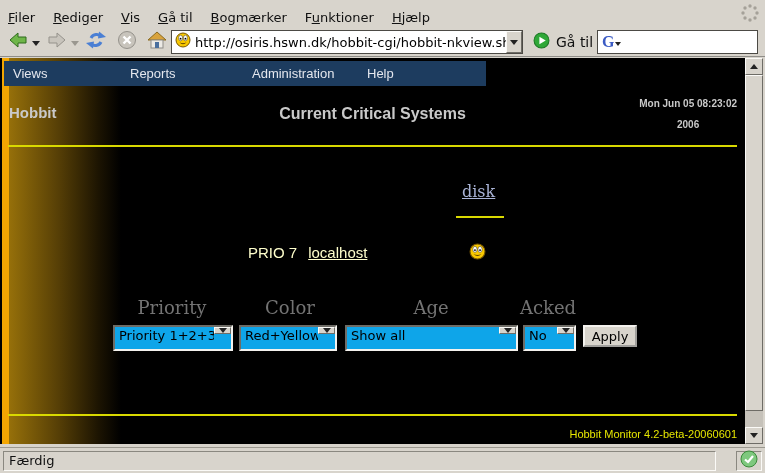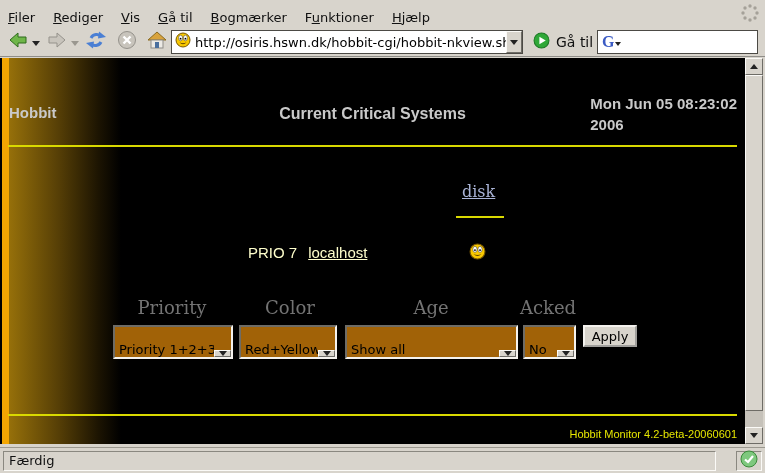--- a/index.html
+++ b/index.html
@@ -72,43 +72,43 @@
   .gold-fade { position:absolute; left:9px; top:0; width:112px; height:100%;
     background:linear-gradient(to right,#96700a 0%,#553e06 45%,#1c1402 80%,#000 100%); }
 
   .navbar { position:absolute; left:4px; top:3px; width:482px; height:25px;
     background:#1d3c5f; }
   .nav-item { position:absolute; top:5px; font-size:13px; color:#e4e7ee; cursor:pointer; }
 
   .brand { position:absolute; left:9px; top:46px; font-weight:bold; font-size:15px; color:#c9c9c9; }
   .page-title { position:absolute; left:0; top:47px; width:745px; text-align:center;
     font-weight:bold; font-size:16px; color:#c9c9c9; }
-  .page-date { position:absolute; right:8px; top:35px; text-align:left;
-    font-weight:bold; font-size:15px; line-height:21px; color:#c9c9c9; }
+  .page-date { position:absolute; right:8px; top:35px; text-align:center;
+    font-weight:bold; font-size:10px; line-height:21px; color:#c9c9c9; }
 
   .hr-line { position:absolute; left:8px; width:729px; height:2px; background:#d9d900; }
   .hr-top { top:87px; } .hr-bottom { top:356px; }
 
   .disk-link { position:absolute; left:462px; top:124px;
     font-family:"DejaVu Serif", serif; font-weight:normal; font-size:16px;
     color:#aab4d6; text-decoration:underline; cursor:pointer; }
   .disk-underline { position:absolute; left:456px; top:158px; width:48px; height:2px;
     background:#d9d900; }
 
   .prio-row { position:absolute; left:248px; top:186px; font-size:15px; color:#ffffcc; }
   .host-link { color:#ffffcc; text-decoration:underline; margin-left:11px; cursor:pointer; }
   .row-smiley { position:absolute; left:469px; top:185px; width:17px; height:17px; cursor:pointer; }
 
   .filter-header { position:absolute; top:239px; transform:translateX(-50%);
     font-family:"DejaVu Serif", serif; font-size:18px; color:#737373; }
   .fh-priority { left:172px; } .fh-color { left:290px; } .fh-age { left:431px; } .fh-acked { left:548px; }
 
-  .combo { position:absolute; top:267px; height:34px; background:#a16207;
+  .combo { position:absolute; top:267px; height:26px; background:#0ea5e9;
     border:2px solid; border-color:#6e6c66 #f4f2ee #f4f2ee #6e6c66;
-    display:flex; align-items:flex-end; font-size:13px; color:#000;
+    display:flex; align-items:flex-start; font-size:13px; color:#000;
     font-family:"DejaVu Sans",sans-serif; cursor:default; }
   .combo-text { flex:1; padding:1px 2px 0 4px; white-space:nowrap; overflow:hidden; }
   .combo-btn { width:17px; background:#d8d4cc; border:1px solid;
     border-color:#fbfaf7 #6e6c66 #6e6c66 #fbfaf7;
     display:flex; align-items:center; justify-content:center; }
   .cb-priority { left:113px; width:120px; }
   .cb-color    { left:239px; width:98px;  }
   .cb-age      { left:345px; width:173px; }
   .cb-acked    { left:523px; width:53px;  }
 
@@ -236,20 +236,26 @@
         <span class="g-drop"></span>
       </div>
       <input class="search-input" type="text" value="" style="">
     </div>
   </div>
 
   <div class="viewport">
     <div class="gold-strip"></div>
     <div class="gold-fade"></div>
 
+    <div class="navbar">
+      <span class="nav-item" style="left:9px;">Views</span>
+      <span class="nav-item" style="left:126px;">Reports</span>
+      <span class="nav-item" style="left:248px;">Administration</span>
+      <span class="nav-item" style="left:363px;">Help</span>
+    </div>
 
     <div class="brand">Hobbit</div>
     <div class="page-title">Current Critical Systems</div>
     <div class="page-date">
       <div>Mon Jun 05 08:23:02</div>
       <div>2006</div>
     </div>
 
     <div class="hr-line hr-top"></div>
 

